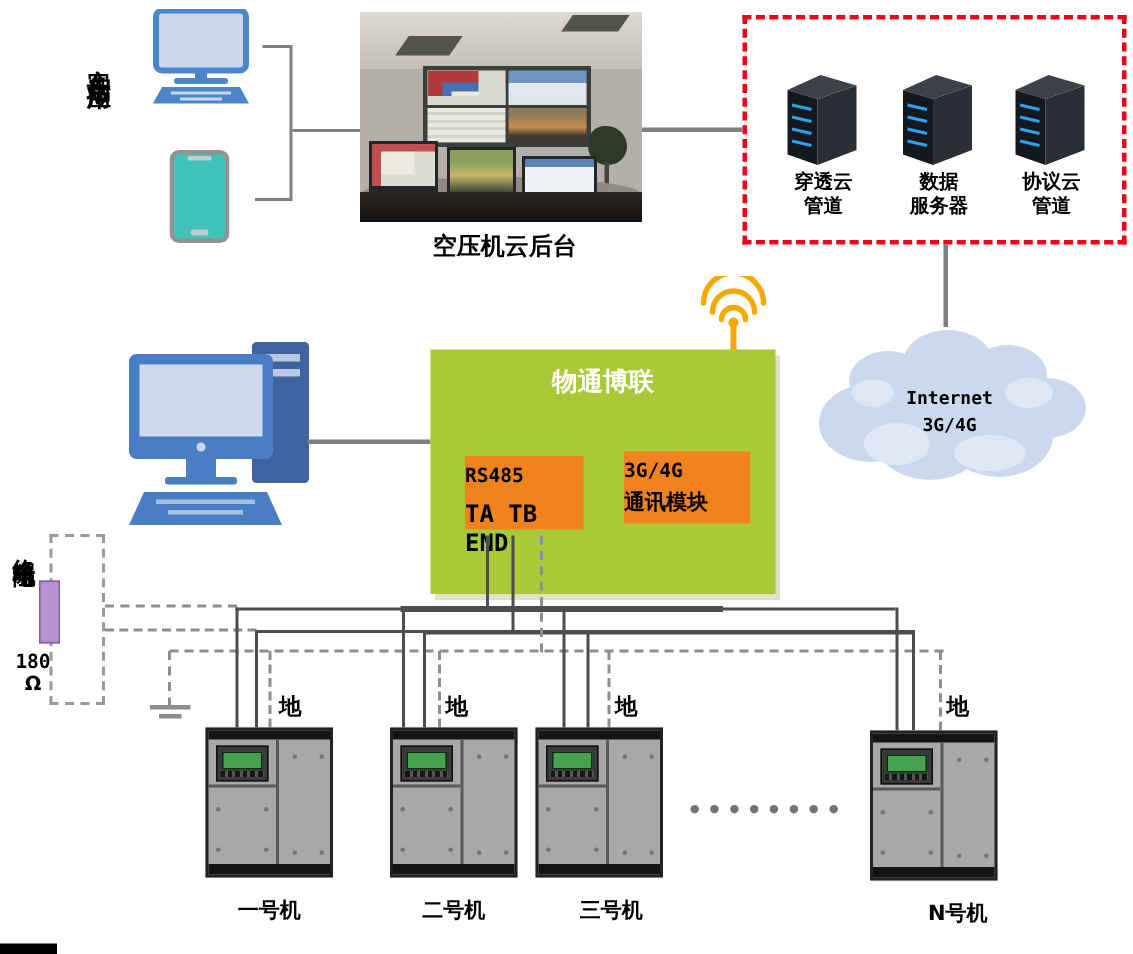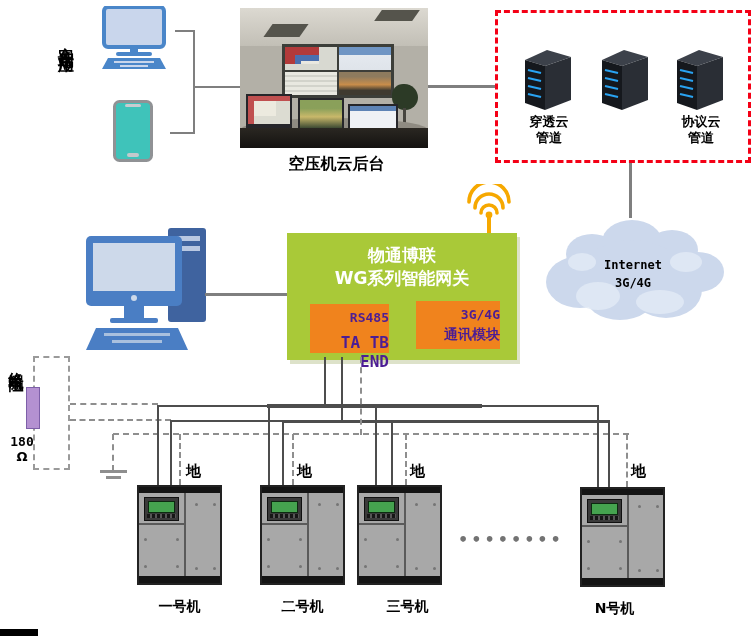--- a/index.html
+++ b/index.html
@@ -25,21 +25,21 @@
   .gnd-label { font-size:15px; }
   .machine-name { font-size:14px; }
 
   
   #red-box { border:3px dashed #f40016; background:#fff; }
   .server-label { font-size:13px; line-height:1.2; }
 
   
   #gateway { background:#a9c938; box-shadow:3px 4px 0 rgba(120,140,40,.25); }
   #gateway .title { color:#fff; font-size:17px; line-height:1.35; text-align:center; }
-  .orange-box { position:absolute; background:#f0831d; color:#4c1d95; text-align:right; }
+  .orange-box { position:absolute; background:#f0831d; color:#000000; text-align:left; }
   .orange-box .l1 { font-size:13px; margin-top:6px; }
   .orange-box .l2 { font-size:16px; margin-top:8px; }
 
   
   #photo { width:188px; height:140px; background:#b3b0a7; overflow:hidden; }
   #photo .ceiling { position:absolute; left:0; top:0; width:188px; height:38px;
     background:linear-gradient(#dcd9d1,#c2bfb6);
   }
   #photo .tile { position:absolute; background:#55544c; transform:skewX(-35deg); }
   #photo .vwall { position:absolute; left:42px; top:36px; width:112px; height:54px;
@@ -160,20 +160,24 @@
           <line x1="8" y1="33" x2="21" y2="36"></line>
         <line x1="8" y1="41" x2="21" y2="44"></line>
           <line x1="8" y1="49" x2="21" y2="52"></line>
       </g>
     </svg>
 
     <div class="abs ctr server-label" style="left:20px; top:101px; width:62px;">
       <div>穿透云</div>
         <div>管道</div>
     </div>
+    <div class="abs ctr server-label" style="left:97px; top:101px; width:62px;">
+      <div>数据</div>
+        <div>服务器</div>
+    </div>
     <div class="abs ctr server-label" style="left:172px; top:101px; width:62px;">
       <div>协议云</div>
         <div>管道</div>
     </div>
   </div>
 
   <div class="conn" style="left:629px; top:163px; width:3px; height:55px;"></div>
 
   <svg class="abs" style="left:540px; top:210px;" width="186" height="126" viewBox="0 0 186 126">
     <g fill="#ccd8ec">
@@ -217,24 +221,23 @@
   <svg class="abs" style="left:463px; top:184px;" width="52" height="34" viewBox="0 0 52 34">
     <g fill="none" stroke="#f6a800" stroke-width="3.6" stroke-linecap="round">
       <path d="M6,18 A 20,20 0 0,1 46,18"></path>
       <path d="M12,24 A 14,14 0 0,1 40,24"></path>
       <path d="M18,29 A 8,8 0 0,1 34,29"></path>
     </g>
     <circle cx="26" cy="31" r="3.4" fill="#f6a800"></circle>
   </svg>
   <div class="abs" style="left:487px; top:214px; width:4px; height:90px; background:#f6a800;"></div>
 
-  <div id="gateway" class="abs" style="left:287px; top:233px; width:230px; height:127px;">
+  <div id="gateway" class="abs" style="left:287px; top:233px; width:230px; height:163px;">
     <div class="title" style="margin-top:11px;">
       <div>物通博联</div>
-      <div>WG系列智能网关</div>
     </div>
     <div class="orange-box" style="left:23px; top:71px; width:79px; height:49px;">
       <div class="l1 mono">RS485</div>
       <div class="l2 mono">TA TB END</div>
     </div>
     <div class="orange-box" style="left:129px; top:68px; width:84px; height:48px;">
       <div class="l1 mono">3G/4G</div>
       <div style="font-size:14px; margin-top:4px;">通讯模块</div>
     </div>
   </div>
@@ -358,16 +361,16 @@
       <div class="screw" style="left:74px; top:16px;"></div>
     <div class="screw" style="left:56px; top:80px;"></div>
       <div class="screw" style="left:74px; top:80px;"></div>
   </div>
 
   <div class="abs" style="left:458px; top:530px; width:90px; font-size:16px; letter-spacing:3px; color:#737373;">••••••••</div>
 
   <div class="abs ctr machine-name" style="left:137px; top:598px; width:85px;">一号机</div>
   <div class="abs ctr machine-name" style="left:260px; top:598px; width:85px;">二号机</div>
   <div class="abs ctr machine-name" style="left:365px; top:598px; width:85px;">三号机</div>
-  <div class="abs ctr machine-name" style="left:572px; top:600px; width:85px;">N号机</div>
+  <div class="abs ctr machine-name" style="left:596px; top:600px; width:85px;">N号机</div>
 
   <div class="abs" style="left:0; top:629px; width:38px; height:7px; background:#000;"></div>
 </div>
 
 </body></html>

